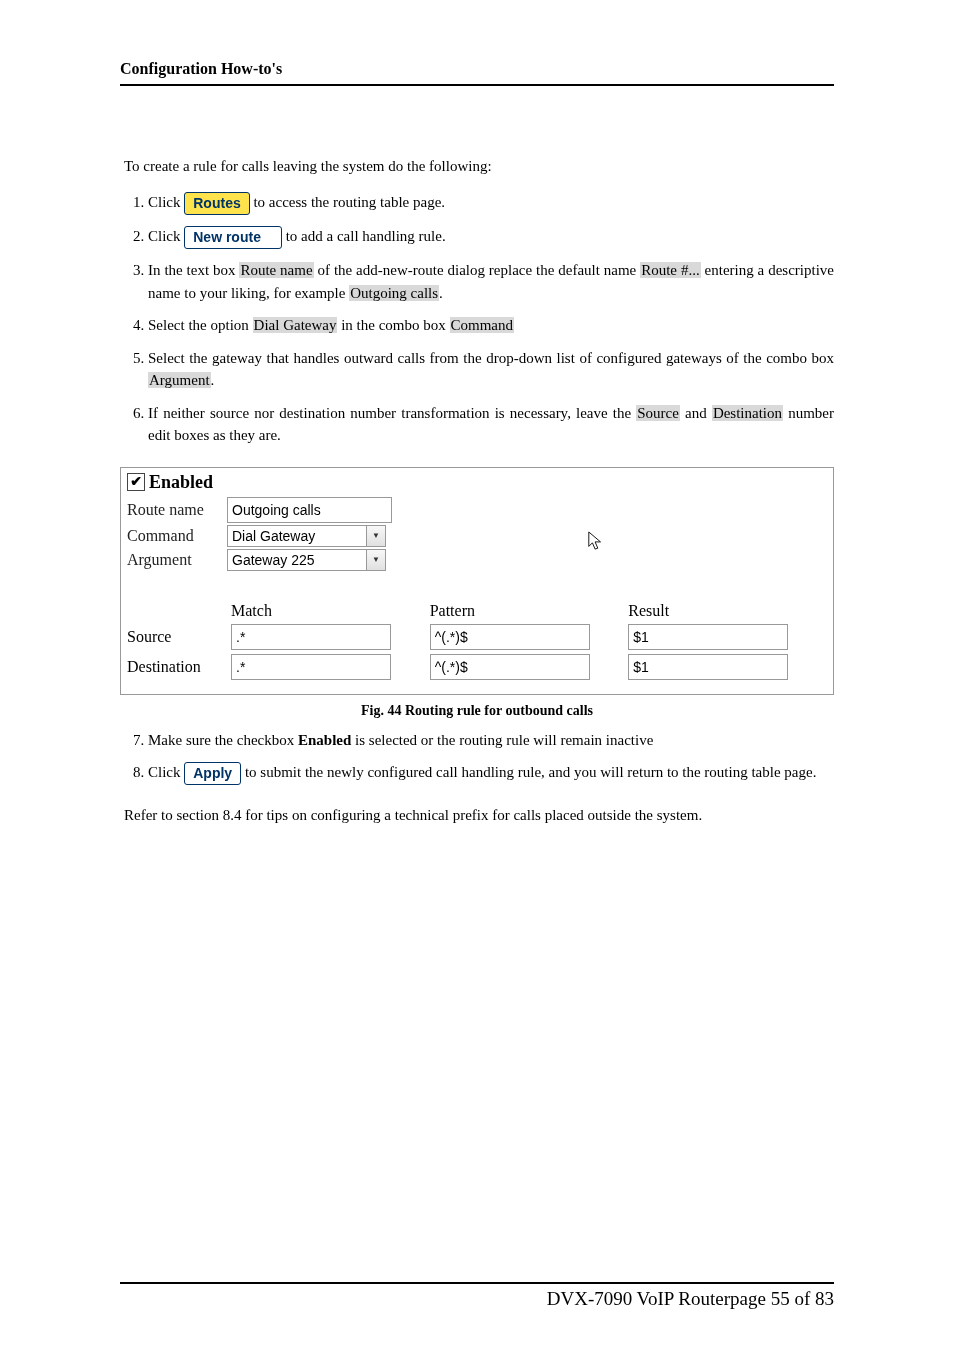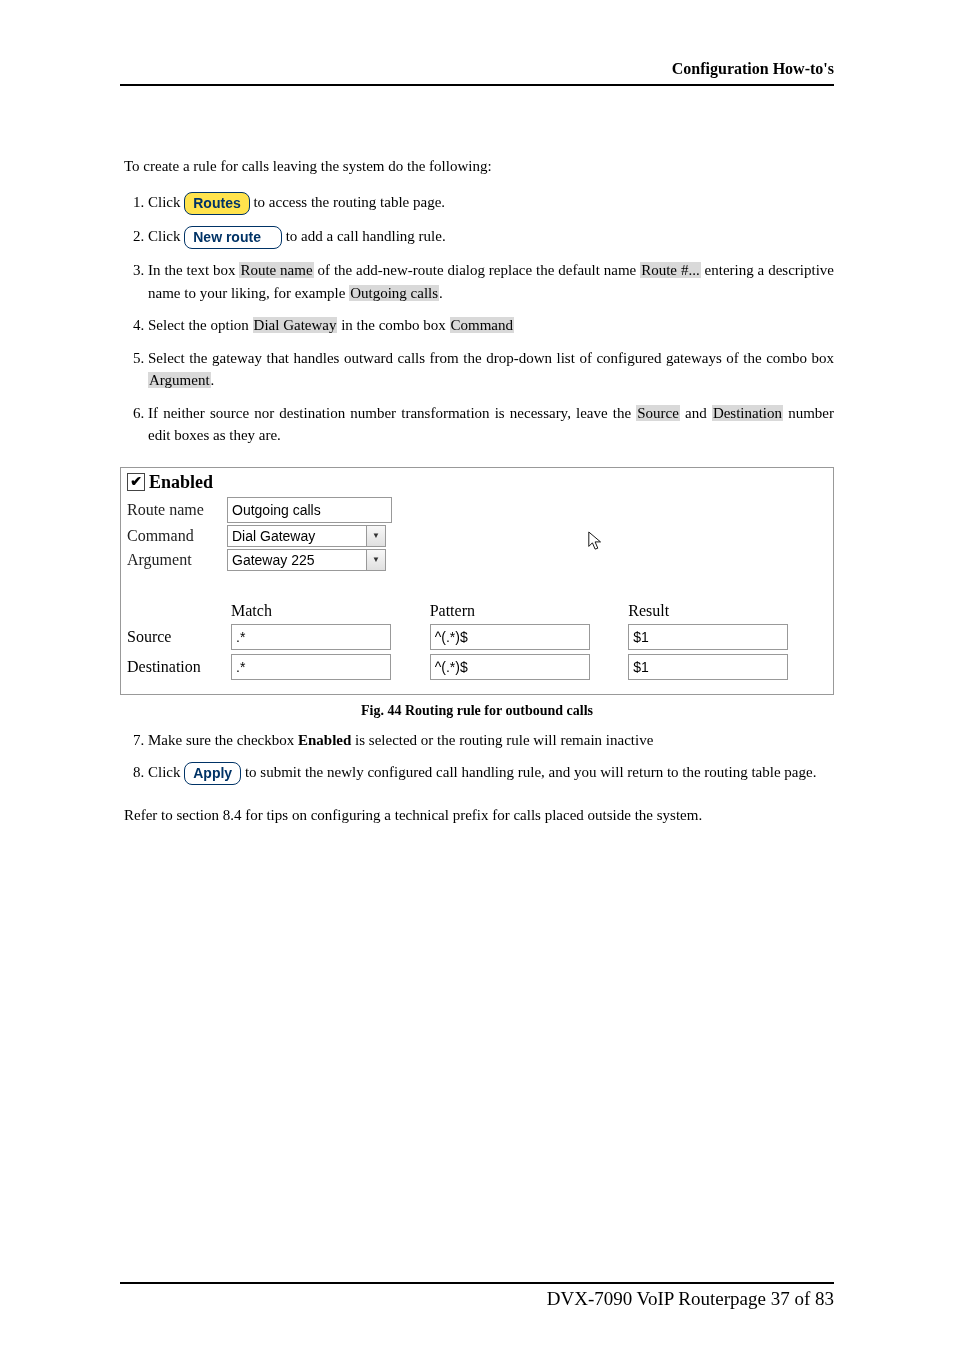--- a/index.html
+++ b/index.html
@@ -11,21 +11,21 @@
     color: #000;
   }
   .page {
     width: 954px;
     height: 1350px;
     box-sizing: border-box;
     padding: 60px 120px 50px 120px;
     position: relative;
   }
   .header {
-    text-align: right;
+    text-align: left;
     font-weight: bold;
     font-size: 16px;
     padding-bottom: 6px;
   }
   .hr-thick {
     border: none;
     border-top: 2.5px solid #000;
     margin: 0 0 70px 0;
   }
   .body-text {
@@ -38,21 +38,21 @@
     padding-left: 28px;
   }
   ol.steps li {
     margin-bottom: 10px;
     line-height: 1.5;
     text-align: justify;
   }
   .btn {
     display: inline-block;
     border: 1px solid #003366;
-    border-radius: 8px;
+    border-radius: 3px;
     padding: 1px 8px 2px 8px;
     font-family: Arial, Helvetica, sans-serif;
     font-weight: bold;
     font-size: 14px;
     color: #003366;
     background: #fff;
     vertical-align: middle;
     line-height: 18px;
   }
   .btn.yellow { background: #ffe34d; }
@@ -280,17 +280,17 @@
       <span> to submit the newly configured call handling rule, and you will return to the routing table page.</span>
     </li>
   </ol>
 
   <p class="body-text justify">Refer to section 8.4 for tips on configuring a technical prefix for calls placed outside the system.</p>
 
   <div class="footer">
     <hr class="footer-line">
     <div class="footer-row">
       <span>DVX-7090 VoIP Router</span>
-      <span>page 37 of 83</span>
+      <span>page 55 of 83</span>
     </div>
   </div>
 
 </div>
 
 </body></html>

